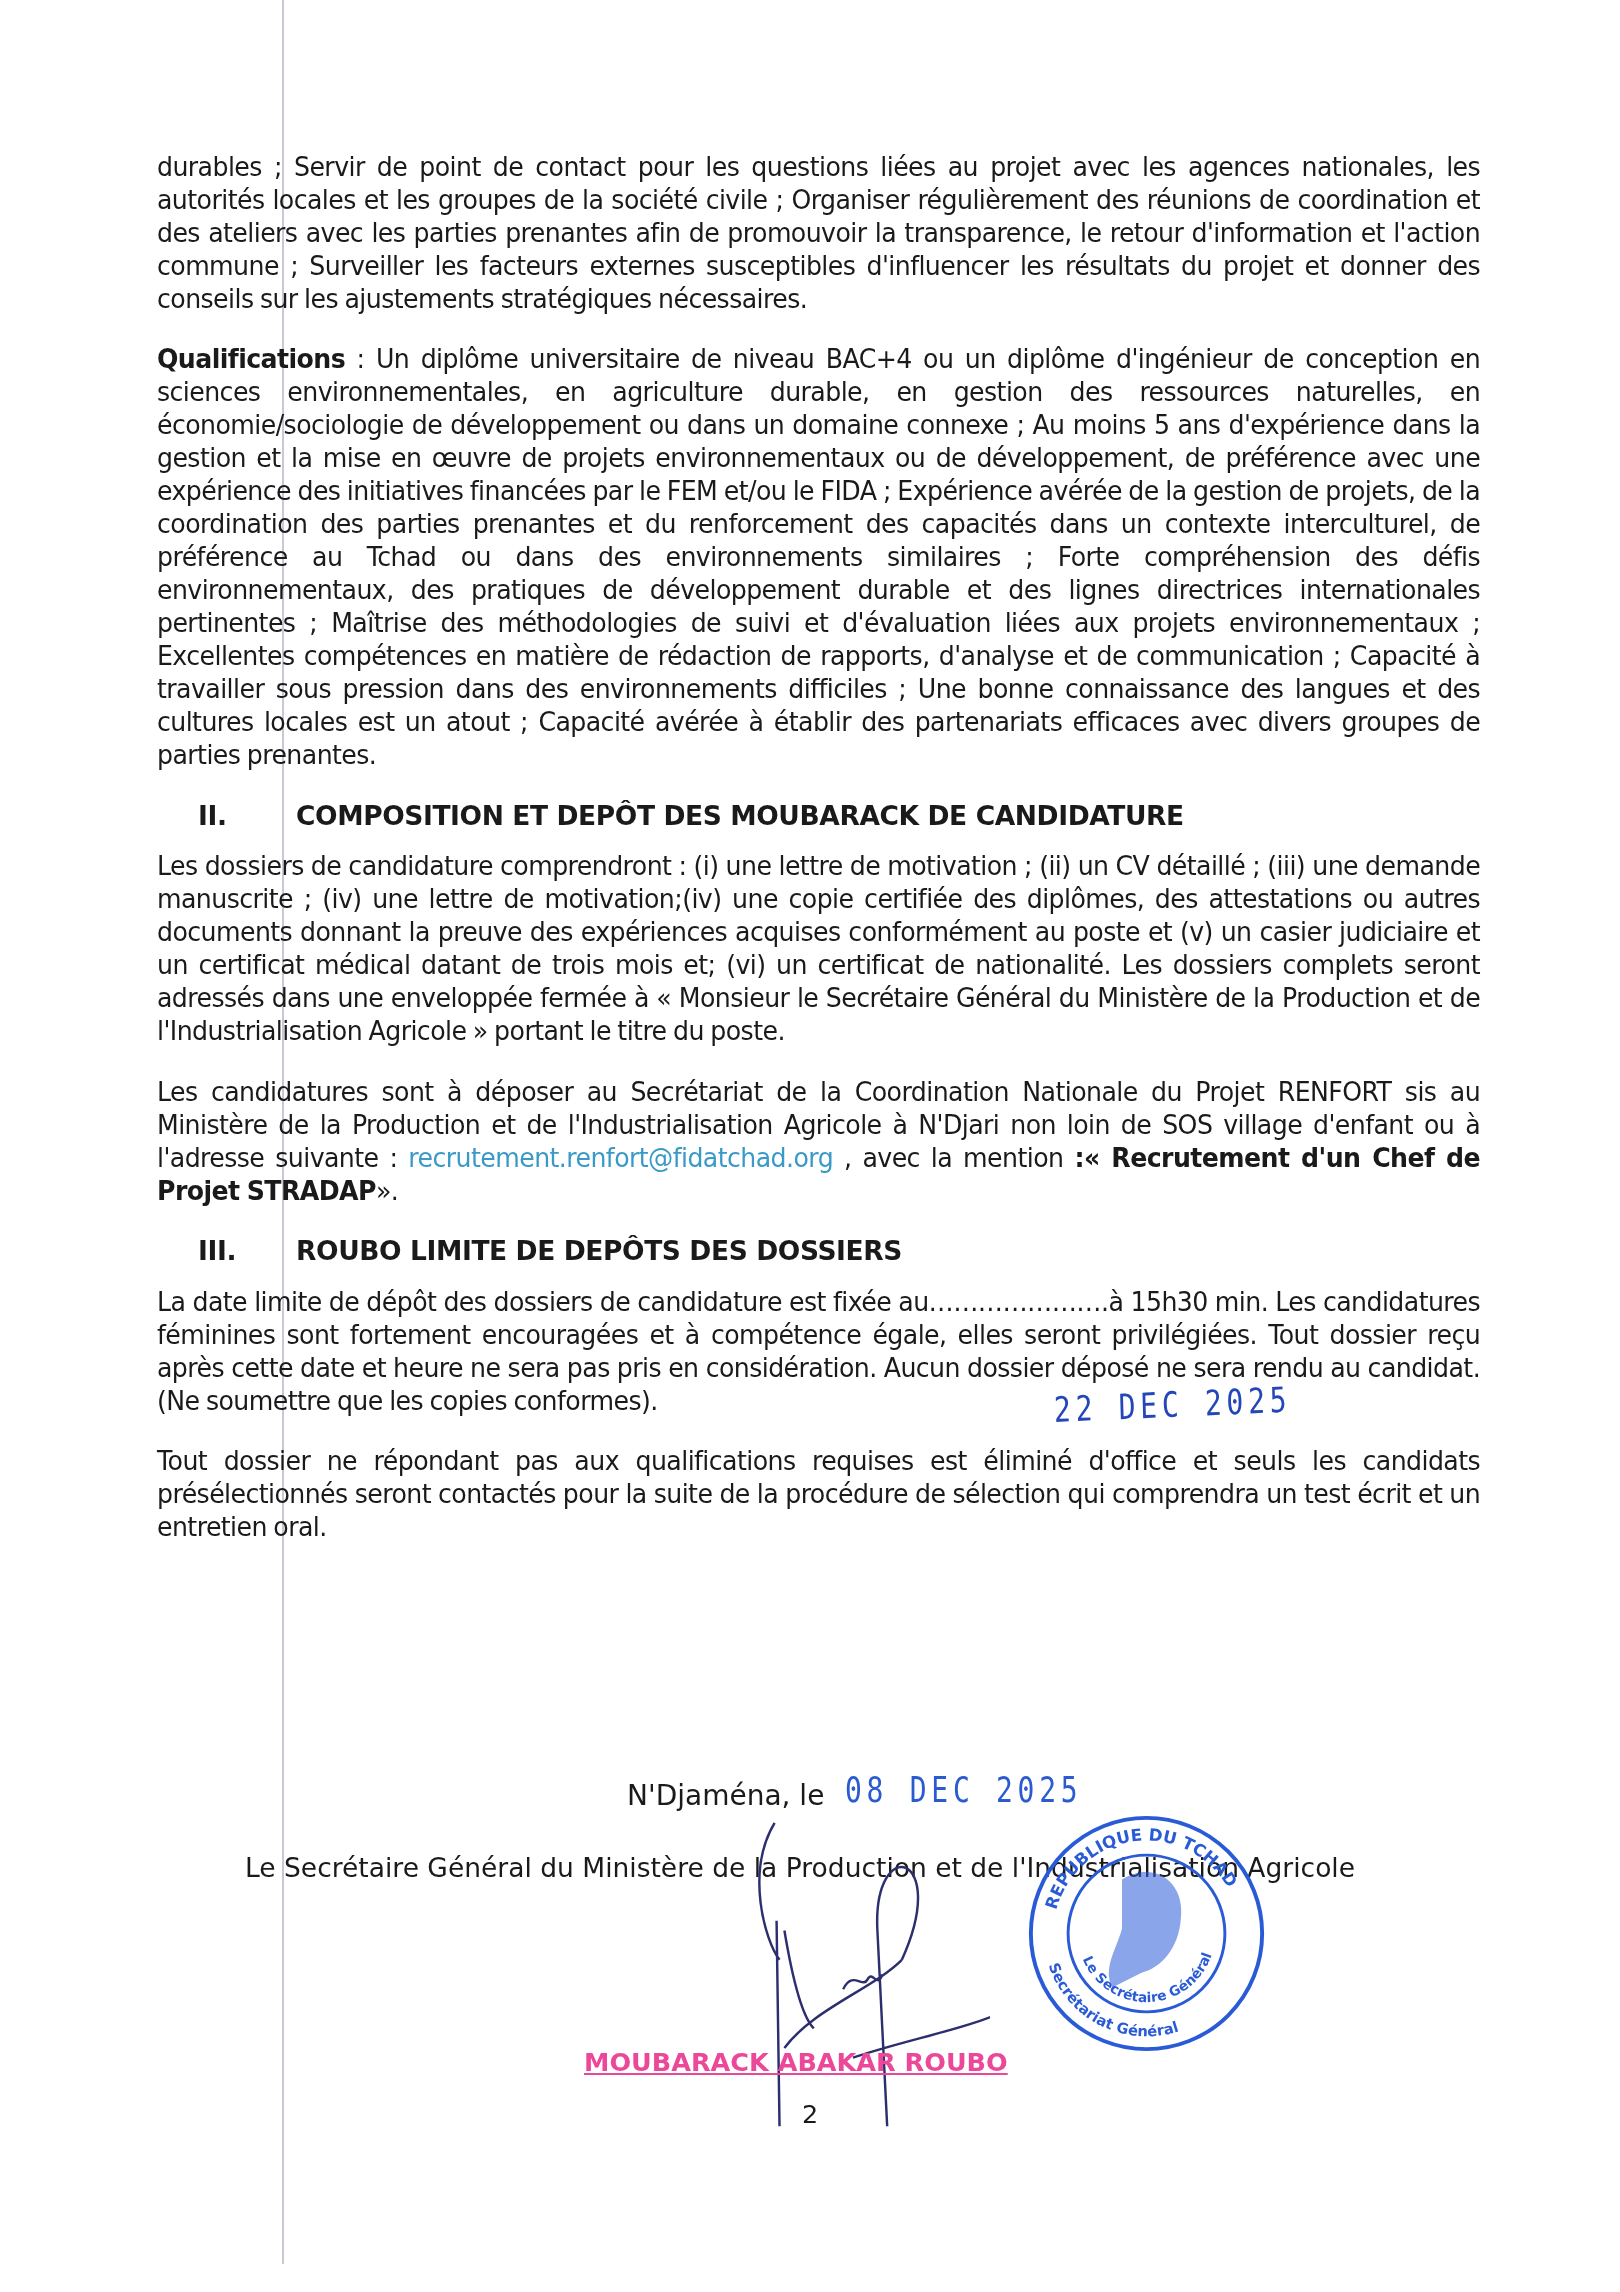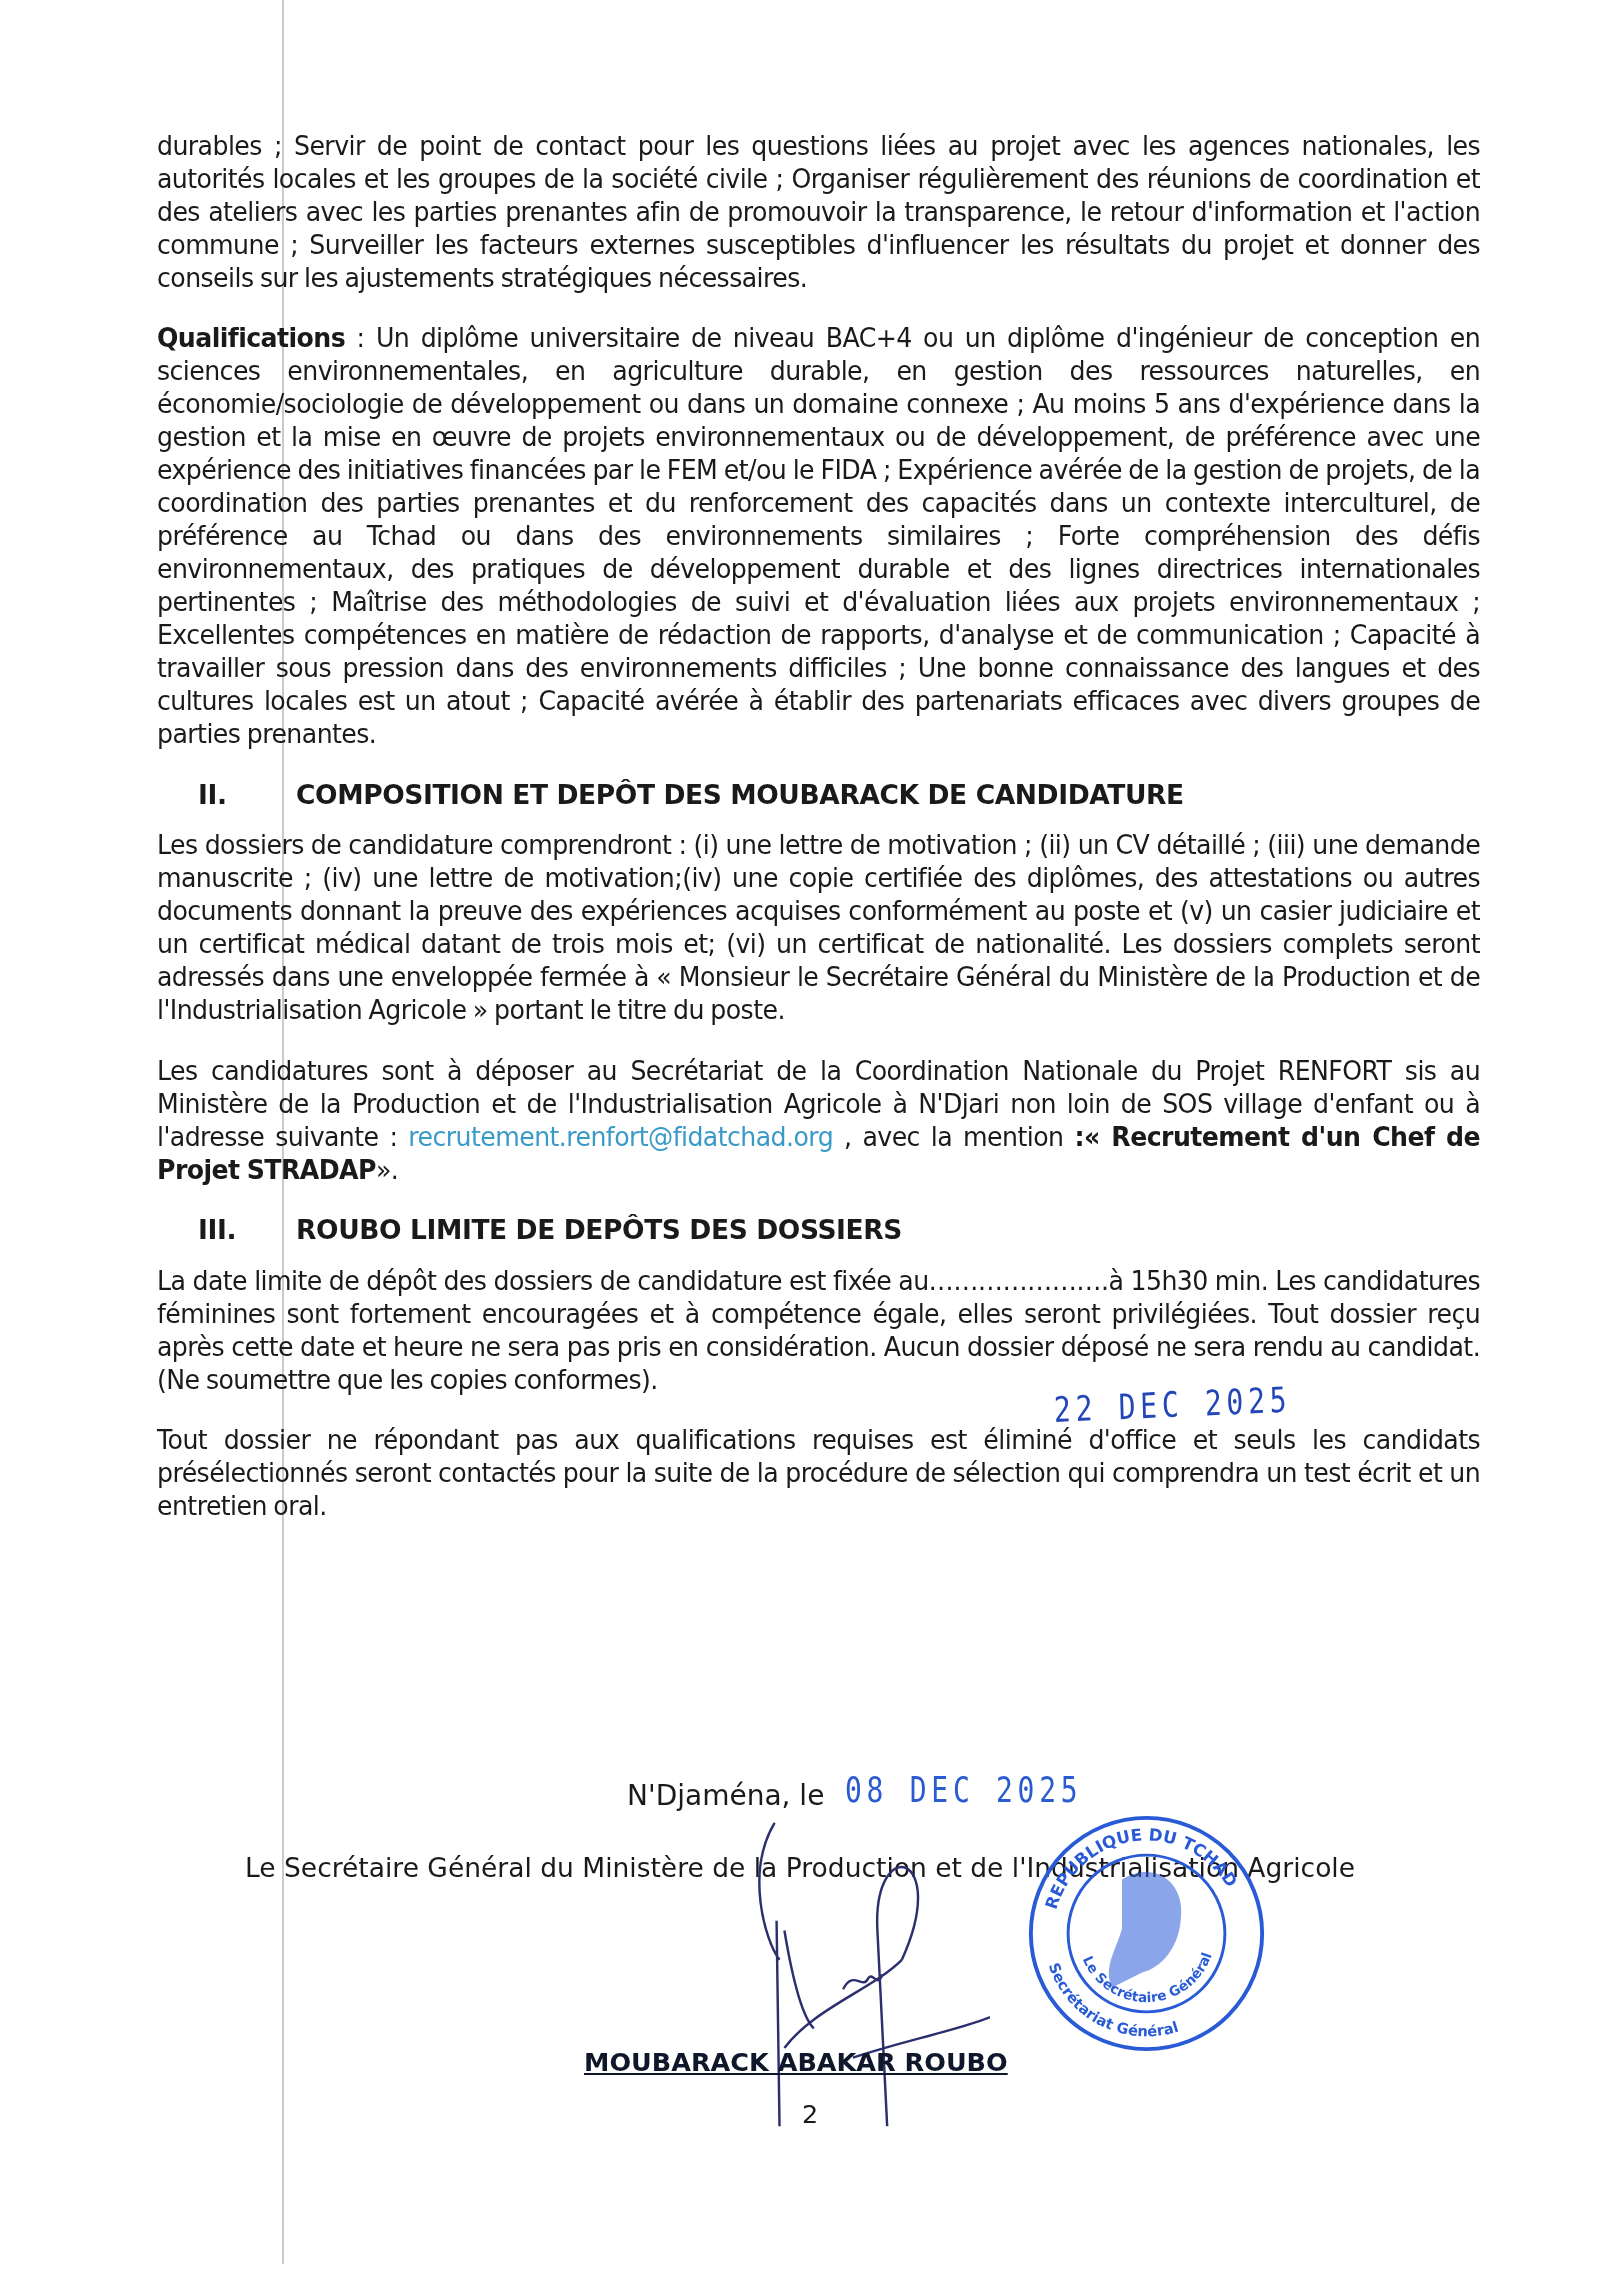--- a/index.html
+++ b/index.html
@@ -1,31 +1,31 @@
 <!DOCTYPE html>
 <html><head>
 <meta charset="utf-8">
 <style>
   html, body { margin: 0; padding: 0; background: #ffffff; }
   body { width: 1620px; height: 2293px; position: relative; overflow: hidden;
          font-family: "DejaVu Sans", sans-serif; color: #1a1a1a; }
   .margin-line { position: absolute; left: 282px; top: 0; width: 2px; height: 2264px; background: #c9c9d6; }
-  .page { position: absolute; left: 157px; top: 130px; width: 1323px; }
+  .page { position: absolute; left: 157px; top: 151px; width: 1323px; }
   .para { font-size: 26px; line-height: 33px; text-align: justify; margin: 0 0 27.4px 0;
           letter-spacing: -0.6px; word-spacing: -1px; transform: scaleX(0.97); transform-origin: left; width: 1364px; }
   .para b { font-weight: bold; }
   .heading { font-size: 26.5px; font-weight: bold; margin: 17.6px 0 19.6px 0; display: flex; letter-spacing: -0.4px; }
   .heading .num { width: 98px; padding-left: 41px; }
   .email { color: #3a9ac7; }
   .stamp { position: absolute; color: #2347b8; font-family: "DejaVu Sans Mono", monospace; letter-spacing: 5.9px; }
   .stamp-deadline { left: 1054px; top: 1390px; font-size: 35px; transform: scaleX(0.8) rotate(-2deg); transform-origin: left; }
   .stamp-date { left: 845px; top: 1770px; font-size: 35px; transform: scaleX(0.8); transform-origin: left; color: #2b5bd0; }
   .place { position: absolute; left: 627px; top: 1779px; font-size: 28px; }
   .sig-title { position: absolute; left: 245px; top: 1852px; font-size: 26.5px; }
-  .sig-name { position: absolute; left: 584px; top: 2047px; font-size: 25.5px; font-weight: bold; text-decoration: underline; color: #0f172a; }
+  .sig-name { position: absolute; left: 584px; top: 2047px; font-size: 25.5px; font-weight: bold; text-decoration: underline; color: #ec4899; }
   .page-num { position: absolute; left: 802px; top: 2099px; font-size: 25.5px; }
   .seal { position: absolute; left: 1024px; top: 1811px; width: 245px; height: 245px; }
   .signature { position: absolute; left: 755px; top: 1813px; width: 235px; height: 323px; }
 </style>
 </head>
 <body>
 
 <div class="margin-line"></div>
 
 <div class="page">

